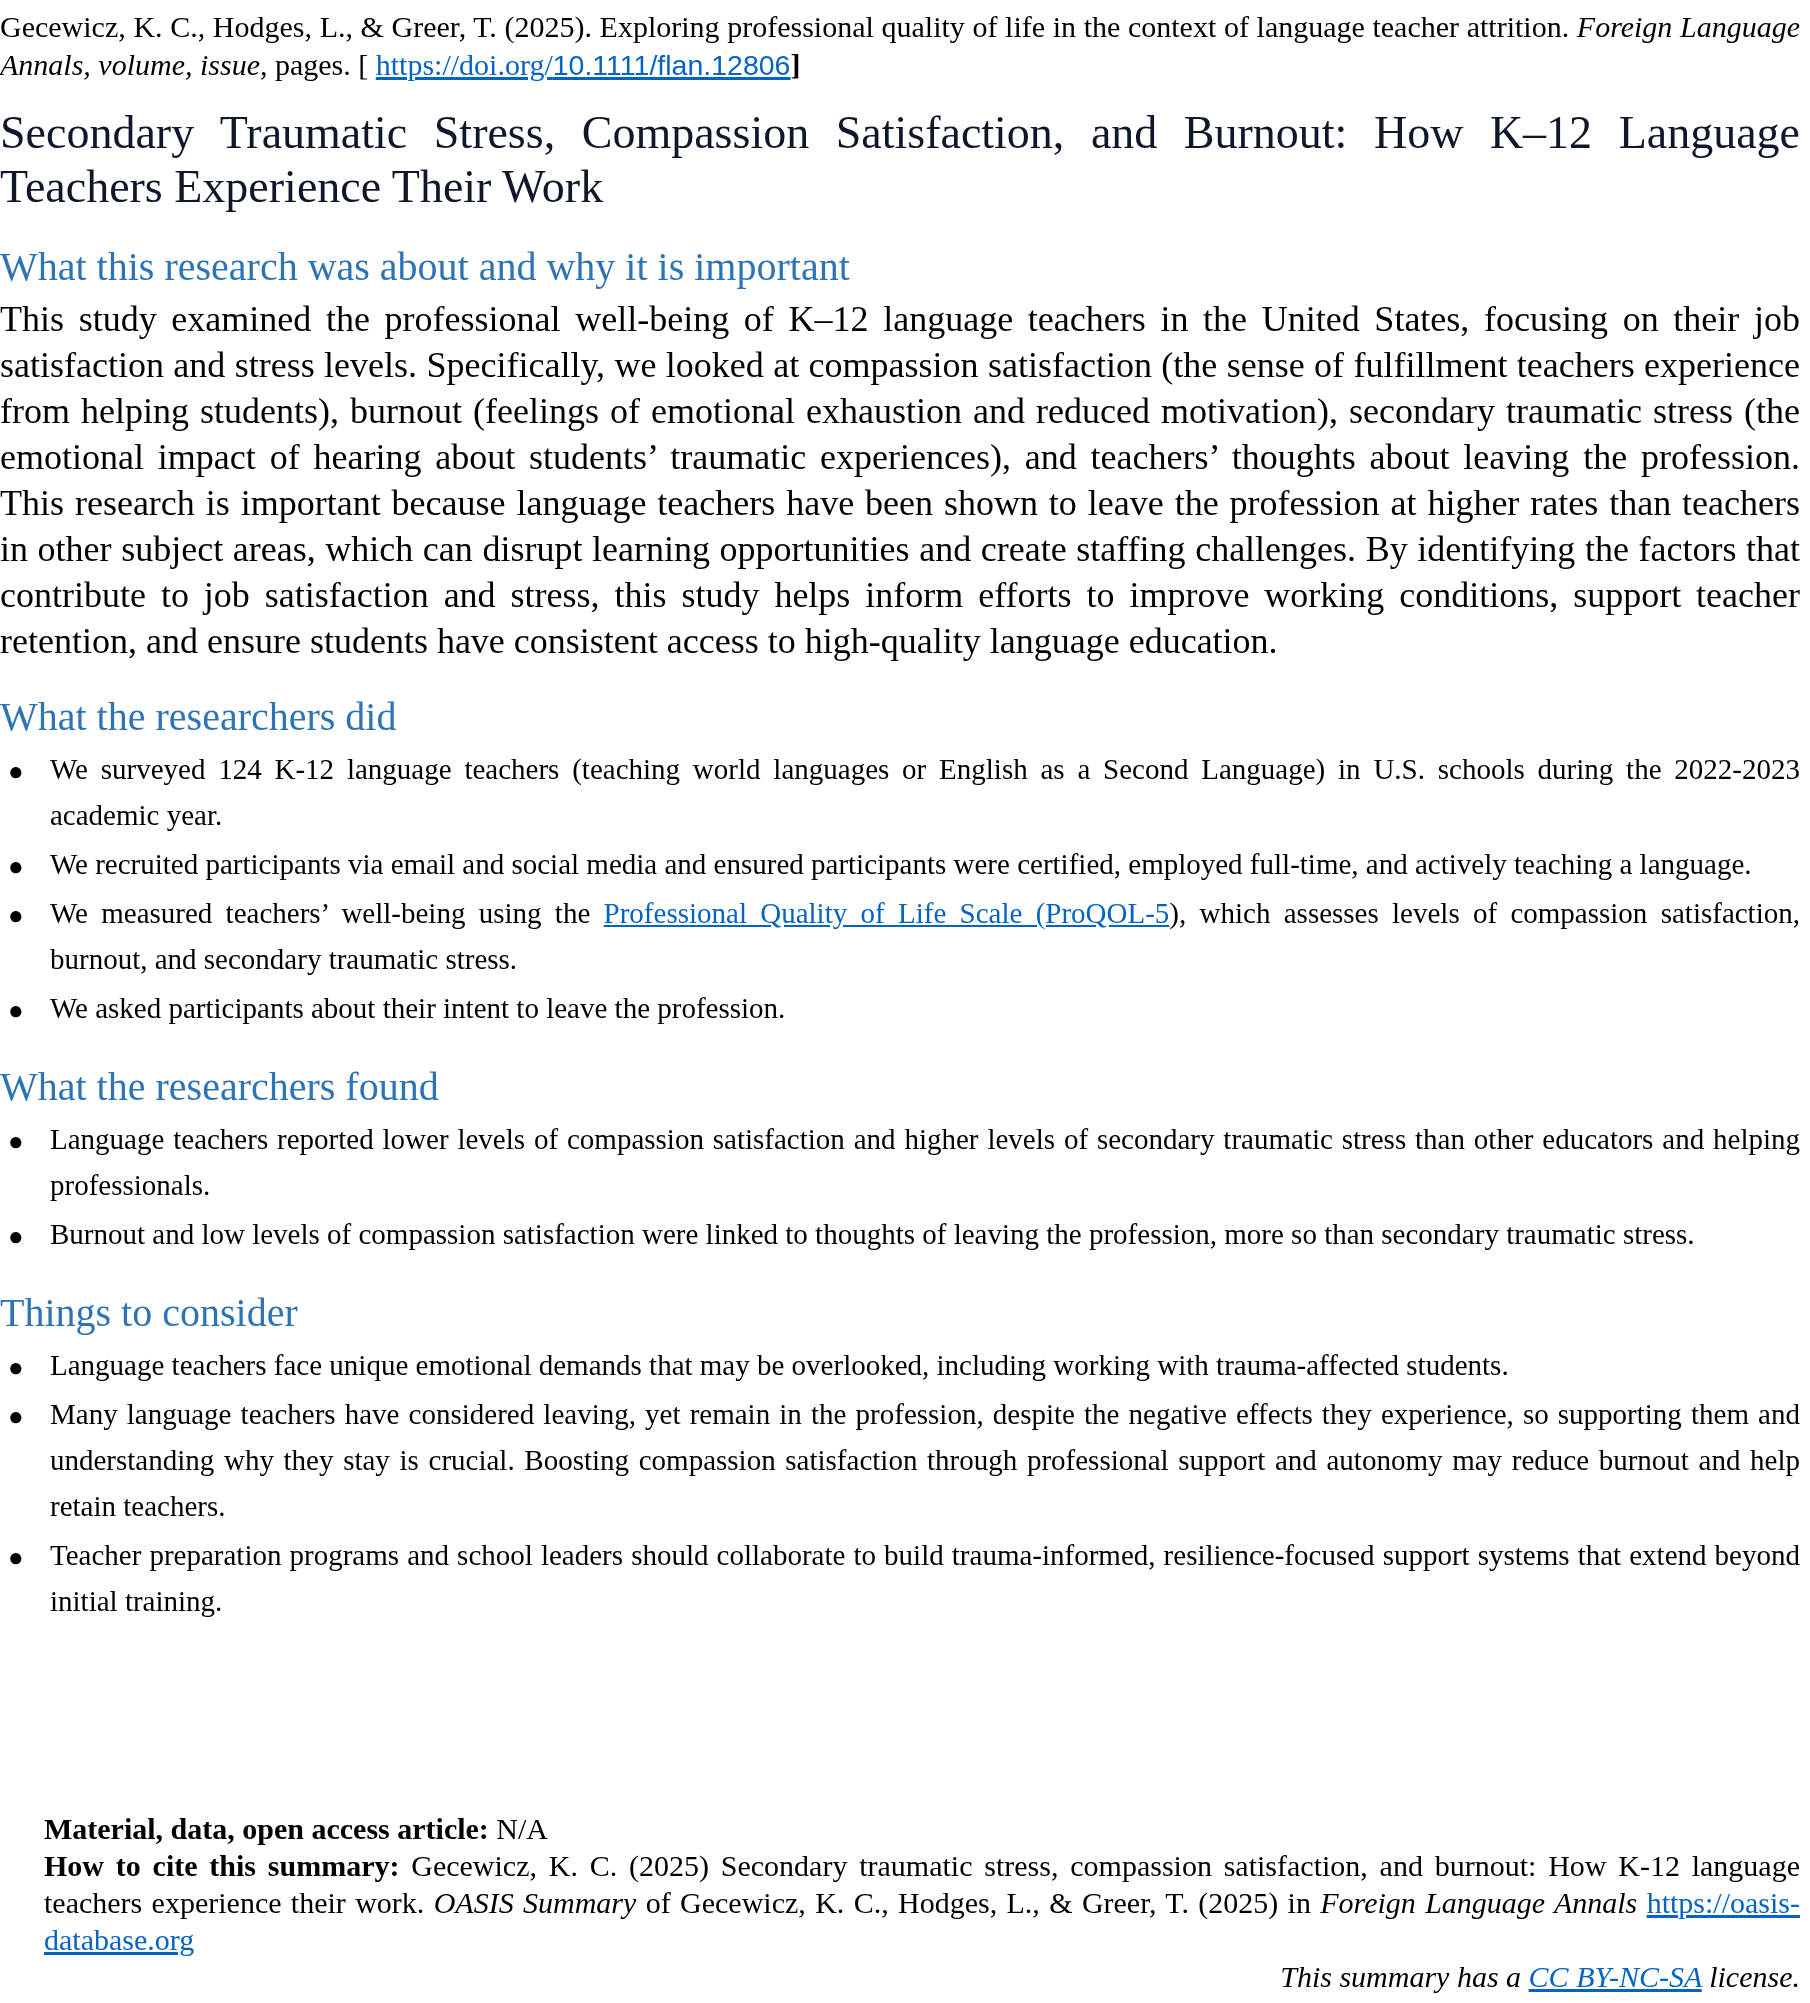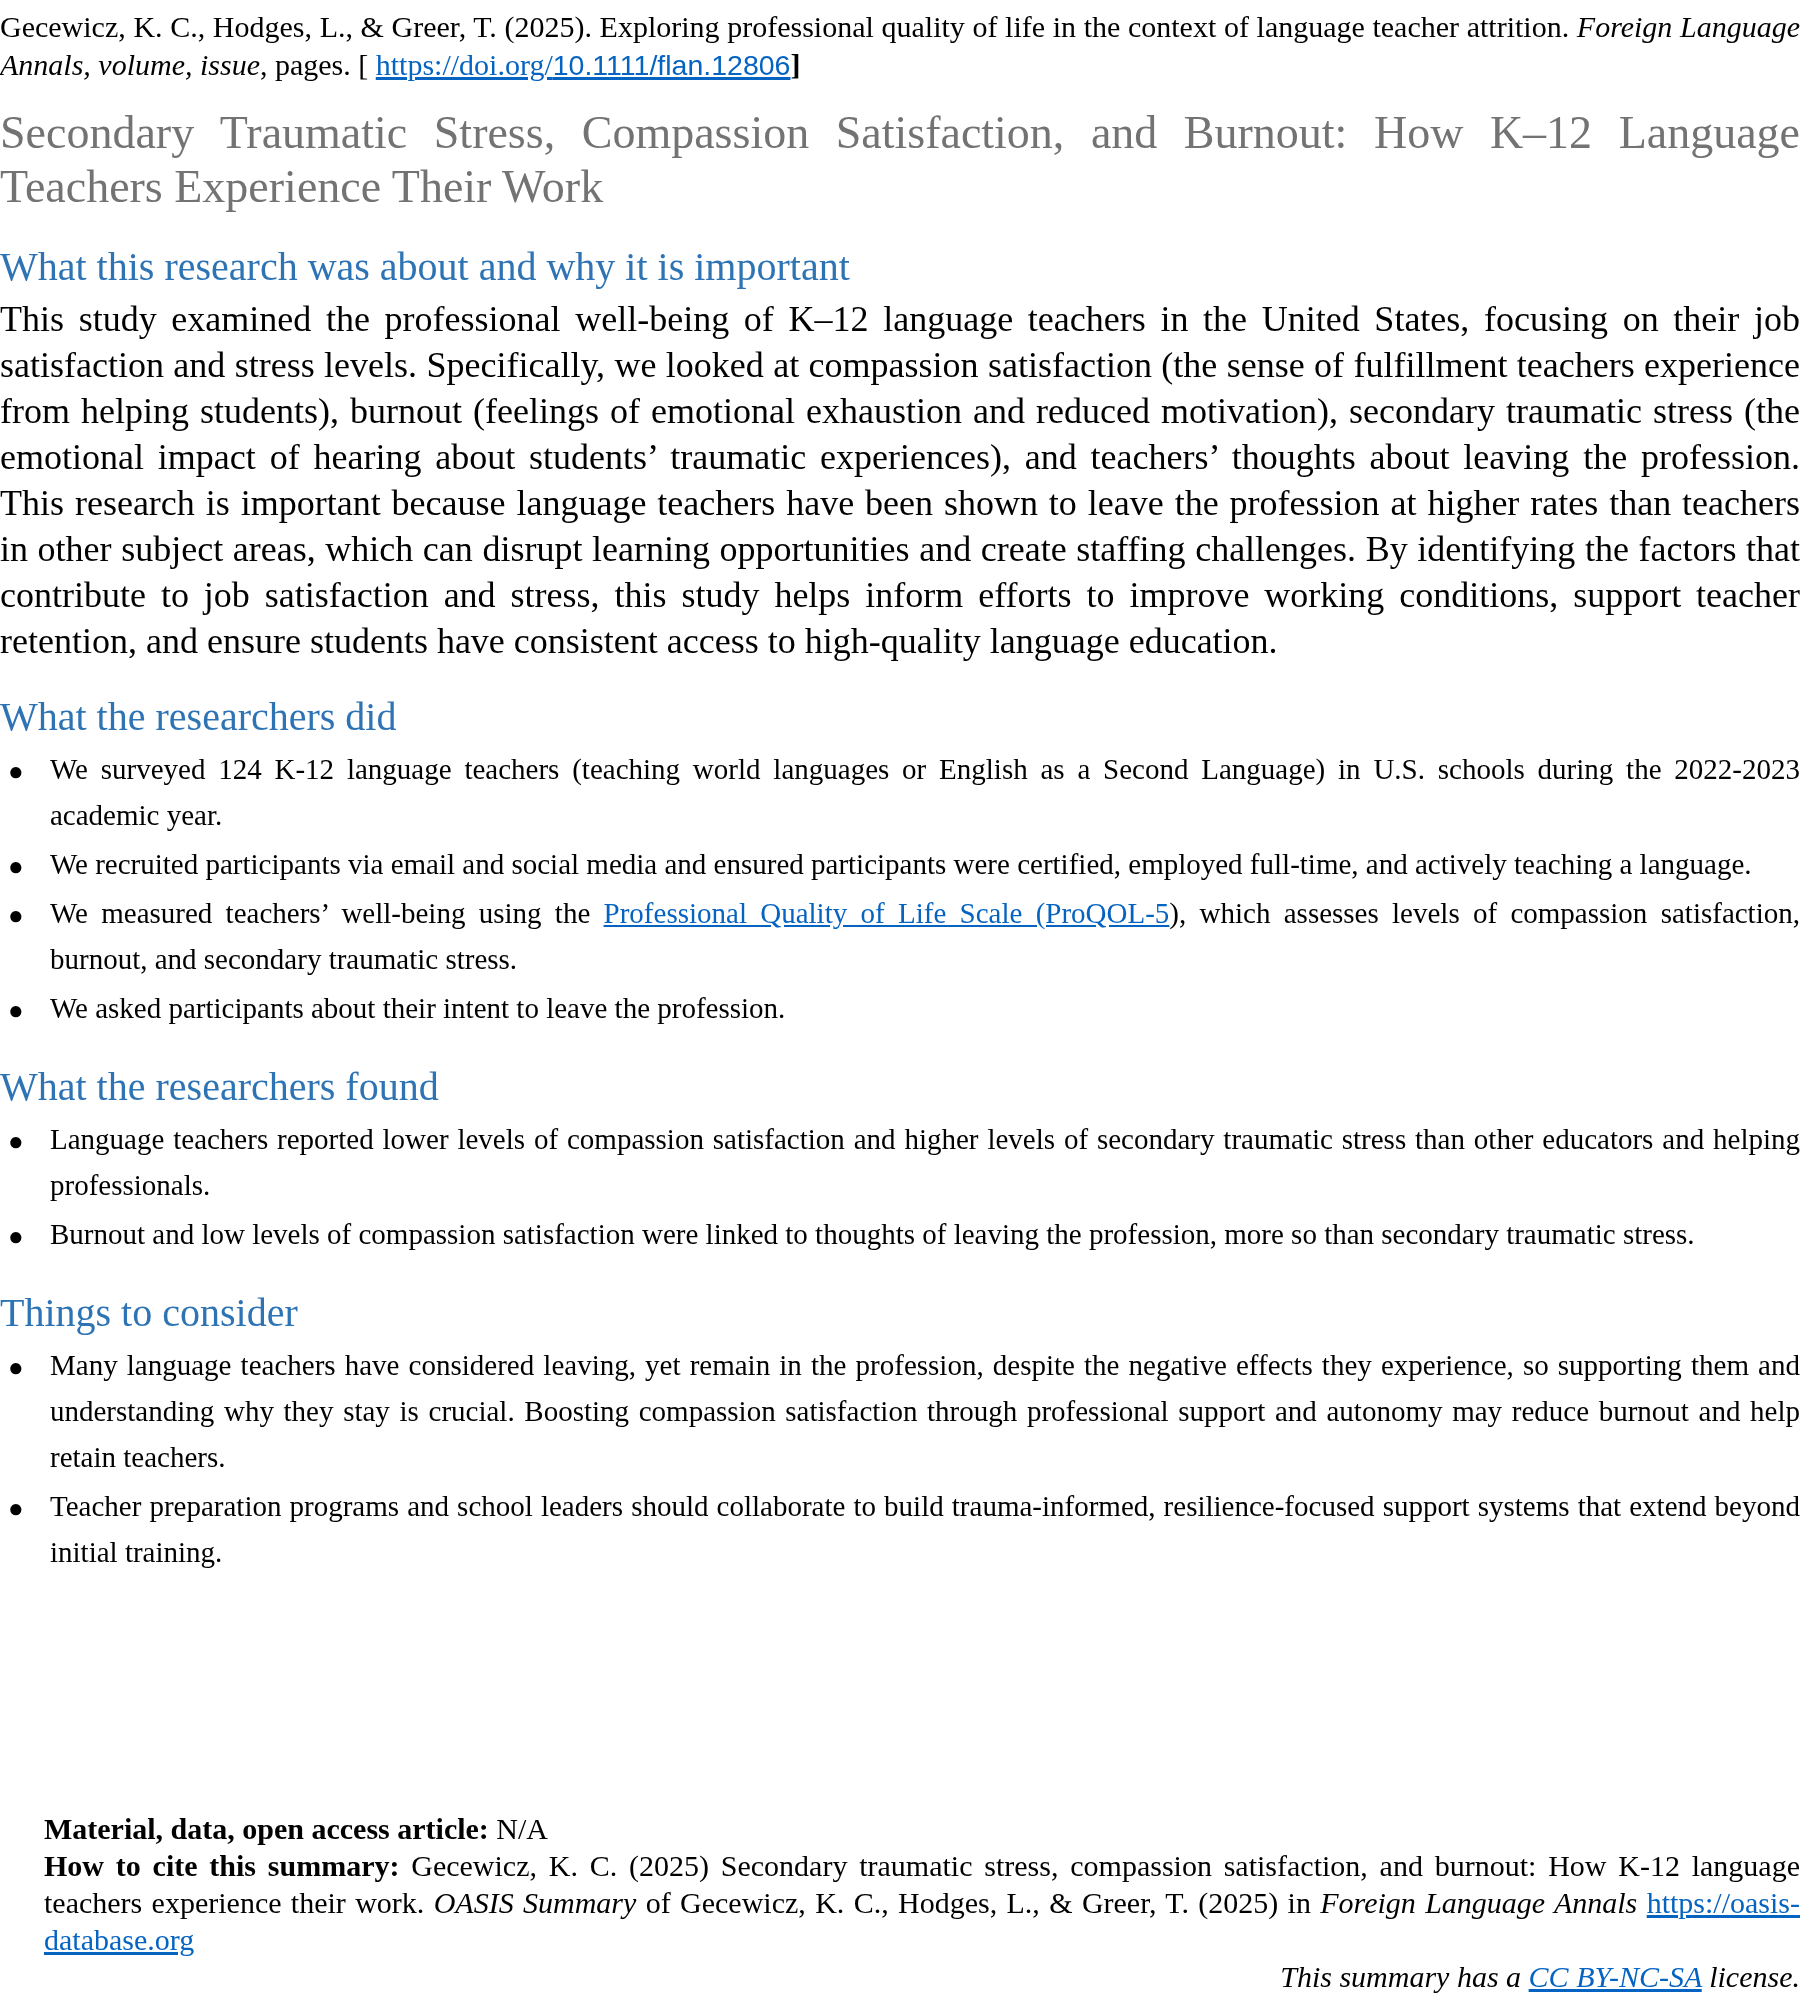--- a/index.html
+++ b/index.html
@@ -27,21 +27,21 @@
   .link {
     color: #0563C1;
     text-decoration: underline;
     cursor: pointer;
   }
   .doi-sans {
     font-family: "Liberation Sans", sans-serif;
     font-size: 0.95em;
   }
   .title {
-    color: #737373;
+    color: #0f172a;
     font-size: 46px;
     line-height: 54px;
     font-weight: normal;
     text-align: justify;
     margin-top: 22px;
   }
   h2.section-heading {
     color: #2E74B5;
     font-size: 40px;
     line-height: 46px;
@@ -107,20 +107,21 @@
   </ul>
 
   <h2 class="section-heading">What the researchers found</h2>
   <ul class="bullets">
     <li><span>Language teachers reported lower levels of compassion satisfaction and higher levels of secondary traumatic stress than other educators and helping professionals.</span></li>
     <li><span>Burnout and low levels of compassion satisfaction were linked to thoughts of leaving the profession, more so than secondary traumatic stress.</span></li>
   </ul>
 
   <h2 class="section-heading">Things to consider</h2>
   <ul class="bullets">
+    <li><span>Language teachers face unique emotional demands that may be overlooked, including working with trauma-affected students.</span></li>
     <li><span>Many language teachers have considered leaving, yet remain in the profession, despite the negative effects they experience, so supporting them and understanding why they stay is crucial. Boosting compassion satisfaction through professional support and autonomy may reduce burnout and help retain teachers.</span></li>
     <li><span>Teacher preparation programs and school leaders should collaborate to build trauma-informed, resilience-focused support systems that extend beyond initial training.</span></li>
   </ul>
 
   <div class="footer">
     <p class="foot-line"><strong>Material, data, open access article:</strong><span> N/A</span></p>
     <p class="foot-line"><strong>How to cite this summary:</strong><span> Gecewicz, K. C. (2025) Secondary traumatic stress, compassion satisfaction, and burnout: How K-12 language teachers experience their work. </span><span class="it">OASIS Summary</span><span> of Gecewicz, K. C., Hodges, L., &amp; Greer, T. (2025) in </span><span class="it">Foreign Language Annals</span><span> </span><a class="link">https://oasis-database.org</a></p>
     <p class="license-line"><span>This summary has a </span><a class="link it">CC BY-NC-SA</a><span> license.</span></p>
   </div>
 

